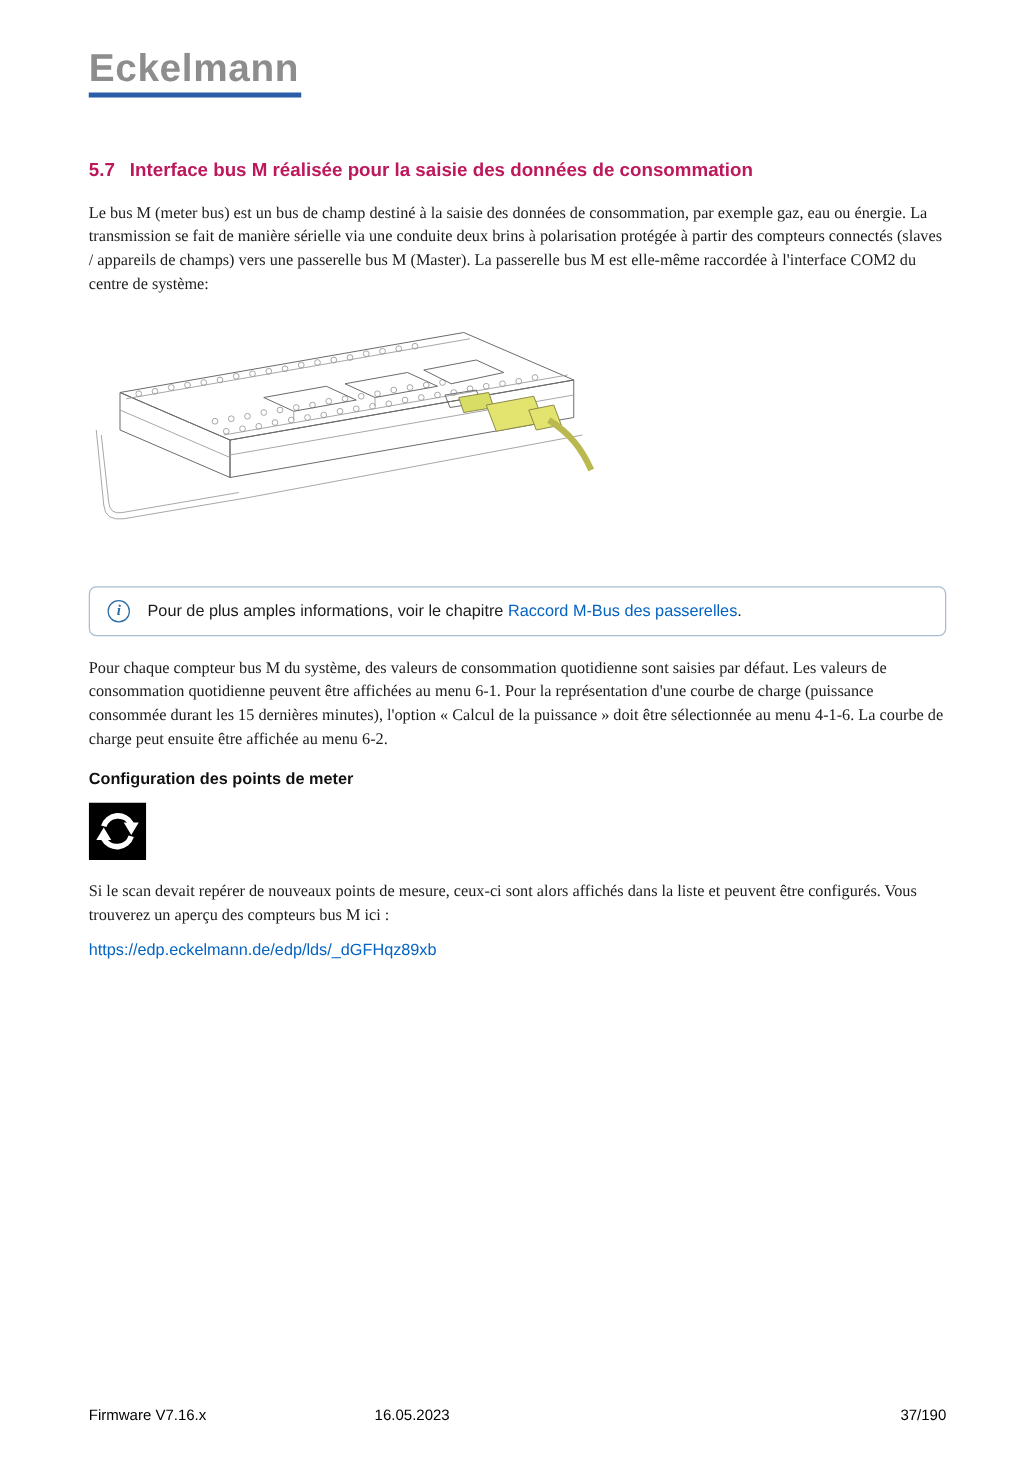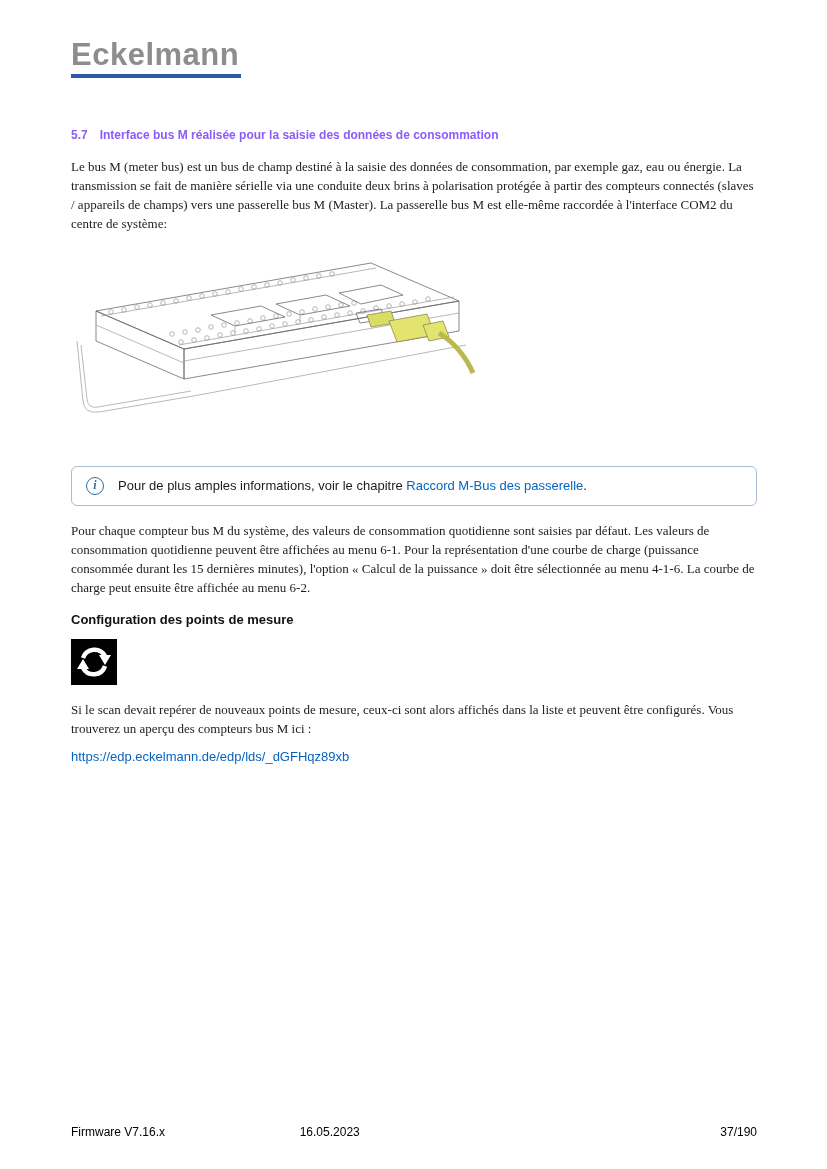--- a/index.html
+++ b/index.html
@@ -7,21 +7,21 @@
   body { font-family:"Liberation Sans", sans-serif; color:#1c1c1c; }
   .page { position:relative; width:827px; height:1169px; background:#fff; margin:0 auto; overflow:hidden; }
   .content { position:absolute; left:71px; top:0; width:686px; }
 
   
   .logo-block { padding-top:38px; }
   .logo-text { font-size:31px; font-weight:bold; color:#8d8d8d; letter-spacing:0.5px; line-height:34px; }
   .logo-underline { width:170px; height:4px; background:#2b5ca8; margin-top:2px; }
 
   
-  .section-heading { margin-top:50px; font-size:12px; font-weight:bold; color:#8b5cf6; }
+  .section-heading { margin-top:50px; font-size:15px; font-weight:bold; color:#be185d; }
   .section-heading .sec-num { margin-right:12px; }
   p.body-text { margin-top:15px; font-size:13px; line-height:19px; color:#1c1c1c;font-family:Liberation Serif, serif; }
   .sub-heading { margin-top:15px; font-size:13px; font-weight:bold; color:#111; }
   .sub-heading + p.body-text { margin-top:6px; }
 
   a.doc-link { color:#0563c1; text-decoration:none; cursor:pointer; }
   a.url-link { display:inline-block; margin-top:11px; font-size:13px; color:#0563c1; text-decoration:none; cursor:pointer; }
 
   
   .illustration { margin-top:16px; width:420px; height:205px; }
@@ -160,28 +160,28 @@
           <polygon class="hl" points="318,72 356,65 364,86 326,93"></polygon>
           <polygon class="hl" points="352,76 372,72 378,88 358,92"></polygon>
           <path d="M 368 84 C 384 94, 394 106, 402 124" fill="none" stroke="#b9b94f" stroke-width="5"></path>
         </g>
       </svg>
     </div>
 
     
     <div class="note-box">
       <span class="info-icon">i</span>
-      <span class="note-text"><span>Pour de plus amples informations, voir le chapitre </span><a class="doc-link" href="#">Raccord M-Bus des passerelle</a><span>.</span></span>
+      <span class="note-text"><span>Pour de plus amples informations, voir le chapitre </span><a class="doc-link" href="#">Raccord M-Bus des passerelles</a><span>.</span></span>
     </div>
 
     
     <p class="body-text">Pour chaque compteur bus M du système, des valeurs de consommation quotidienne sont saisies par défaut. Les valeurs de consommation quotidienne peuvent être affichées au menu 6-1. Pour la représentation d'une courbe de charge (puissance consommée durant les 15 dernières minutes), l'option « Calcul de la puissance » doit être sélectionnée au menu 4-1-6. La courbe de charge peut ensuite être affichée au menu 6-2.</p>
 
     
-    <h3 class="sub-heading">Configuration des points de mesure</h3>
+    <h3 class="sub-heading">Configuration des points de meter</h3>
 
     
 
     
     <svg class="scan-icon" viewBox="0 0 46 46">
       <rect width="46" height="46" fill="#000000"></rect>
       <g stroke="#ffffff" stroke-width="4.5" fill="none">
         <path d="M 12 19 A 12 12 0 0 1 34 17"></path>
         <path d="M 34 27 A 12 12 0 0 1 12 29"></path>
       </g>

